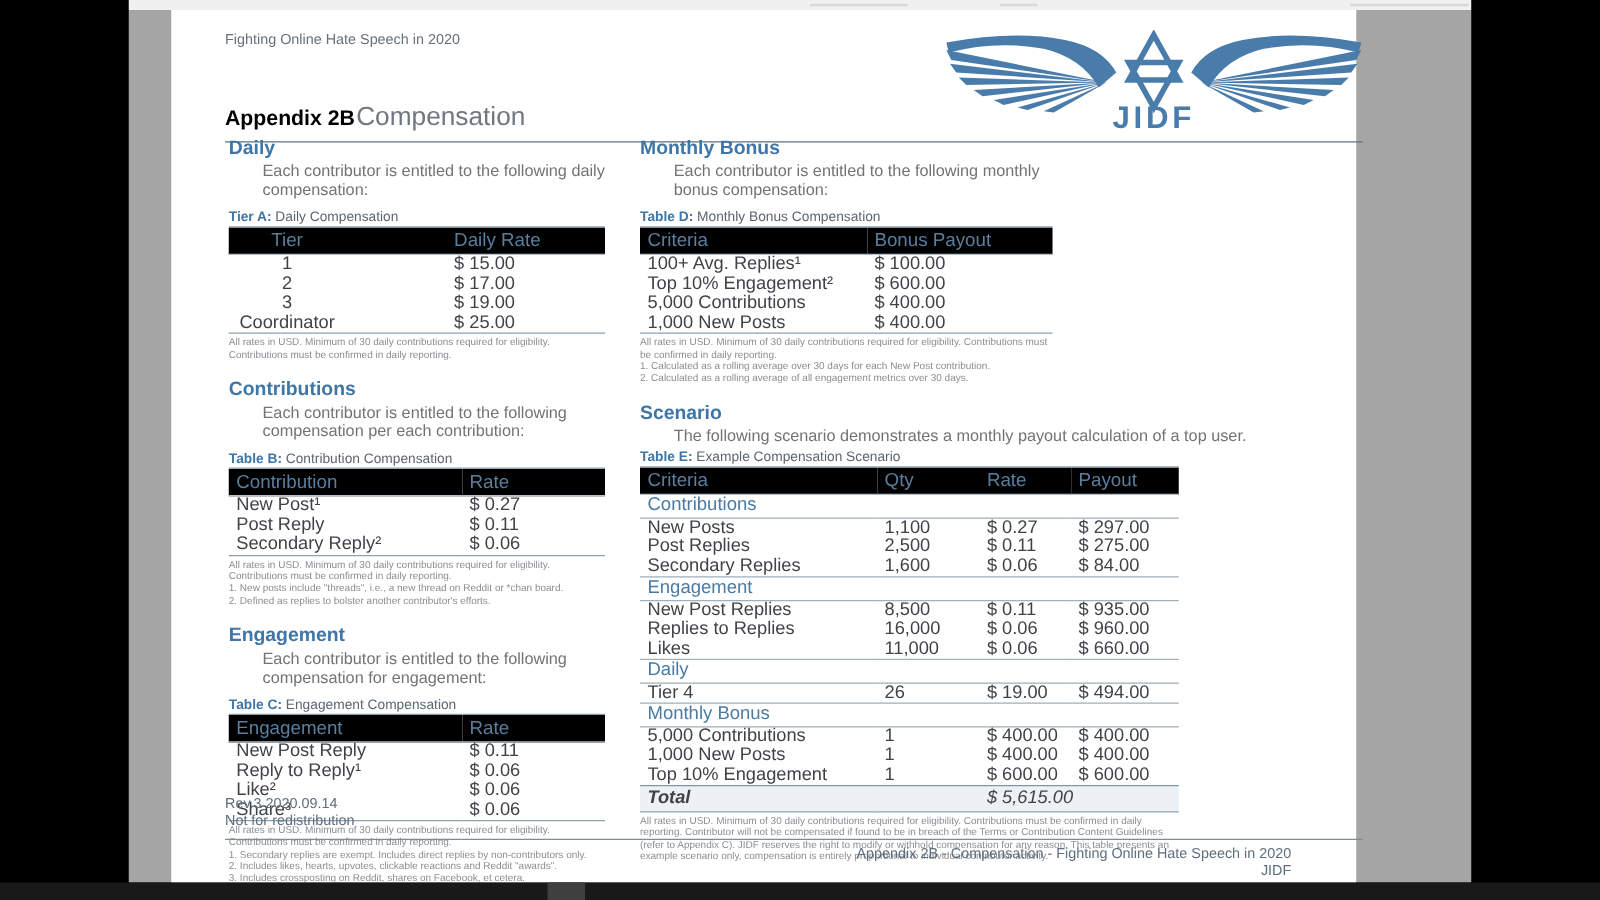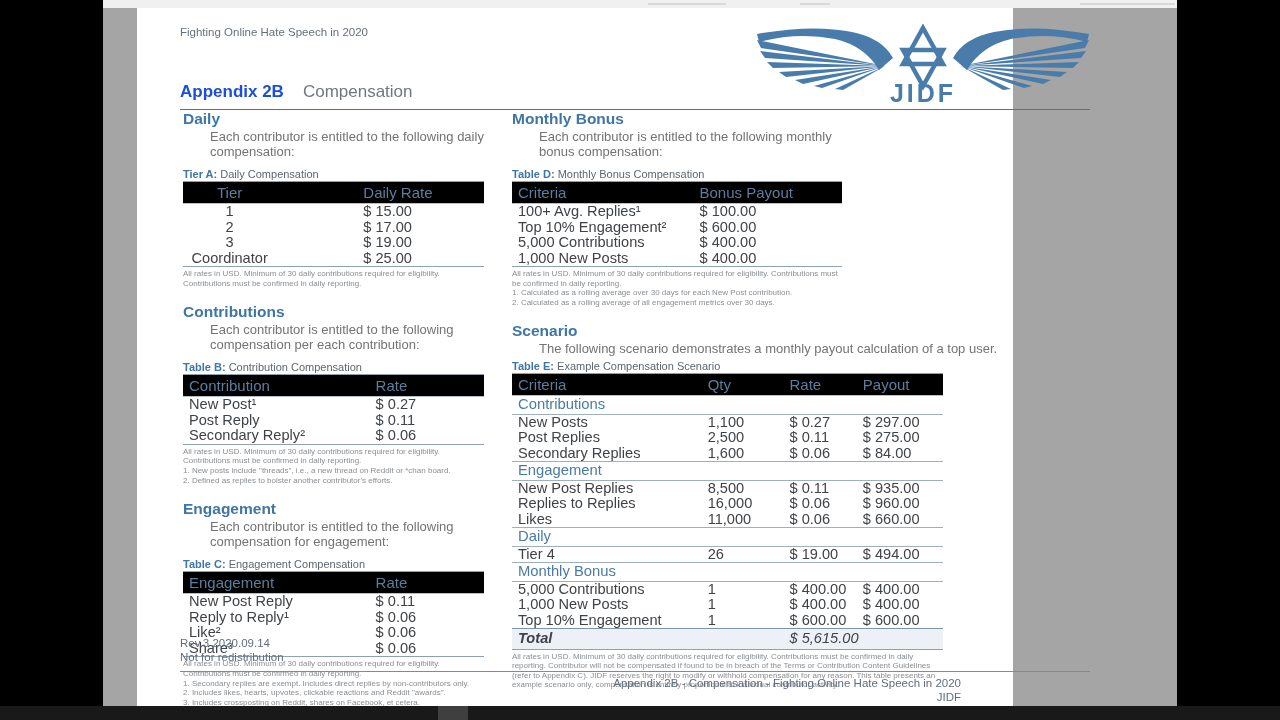--- a/index.html
+++ b/index.html
@@ -4,30 +4,30 @@
 <style>
   * { margin:0; padding:0; box-sizing:border-box; }
   html,body { width:1280px; height:720px; background:#000; overflow:hidden;
               font-family:"Liberation Sans","DejaVu Sans",sans-serif; }
   .stage { position:relative; width:1280px; height:720px; background:#000; }
 
   
   .top-strip { position:absolute; left:103px; top:0; width:1074px; height:8px; background:#f0f0f1; }
   .tmark { position:absolute; top:3px; height:2px; background:#d9d9db; }
   .viewer { position:absolute; left:103px; top:8px; width:1074px; height:698px; background:#a5a5a5; }
-  .page { position:absolute; left:34px; top:0; width:876px; height:698px; background:#ffffff; }
+  .page { position:absolute; left:34px; top:0; width:948px; height:698px; background:#ffffff; }
   .bottom-bar { position:absolute; left:0; top:706px; width:1280px; height:14px; background:#191919; }
   .progress-seg { position:absolute; left:438px; top:0; width:30px; height:14px; background:#3f3f3f; }
 
   
   .top-note { position:absolute; left:43px; top:18px; font-size:11.5px; color:#66707c; }
   .logo { position:absolute; left:620px; top:16px; }
   .title-block { position:absolute; left:43px; top:74px; width:910px; border-bottom:1.5px solid #60717f; padding-bottom:7px; }
-  .title-strong { font-size:17px; font-weight:bold; color:#1d4ed8; }
-  .title-rest { font-size:17px; color:#6f7781; margin-left:19px; }
+  .title-strong { font-size:17px; font-weight:bold; color:#000000; }
+  .title-rest { font-size:21px; color:#6f7781; margin-left:1px; }
 
   
   .col-left  { position:absolute; left:46px;  top:102px; width:312px; }
   .col-right { position:absolute; left:375px; top:102px; width:582px; }
   .sec { margin-bottom:15px; }
 
   h3.sec-head { font-size:15.5px; font-weight:bold; color:#3f76a6; margin-bottom:2px; }
   .para { font-size:13px; line-height:1.12; color:#737373; width:314px; margin-bottom:9px;margin-left:27px; }
   .para.wide { width:582px; margin-bottom:3px; }
   .tlabel { font-size:11px; color:#5c6670; margin-bottom:1px; }

